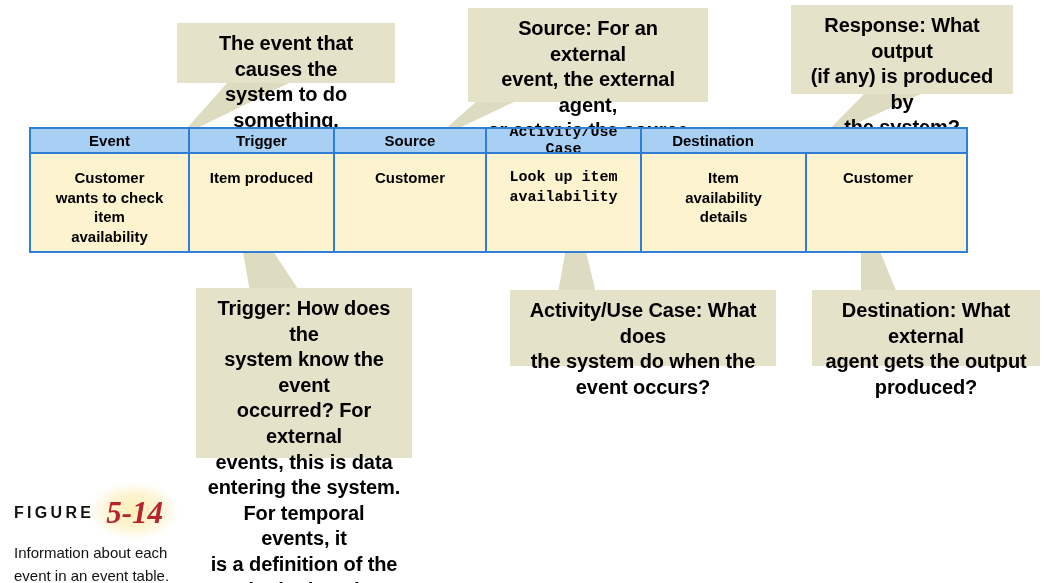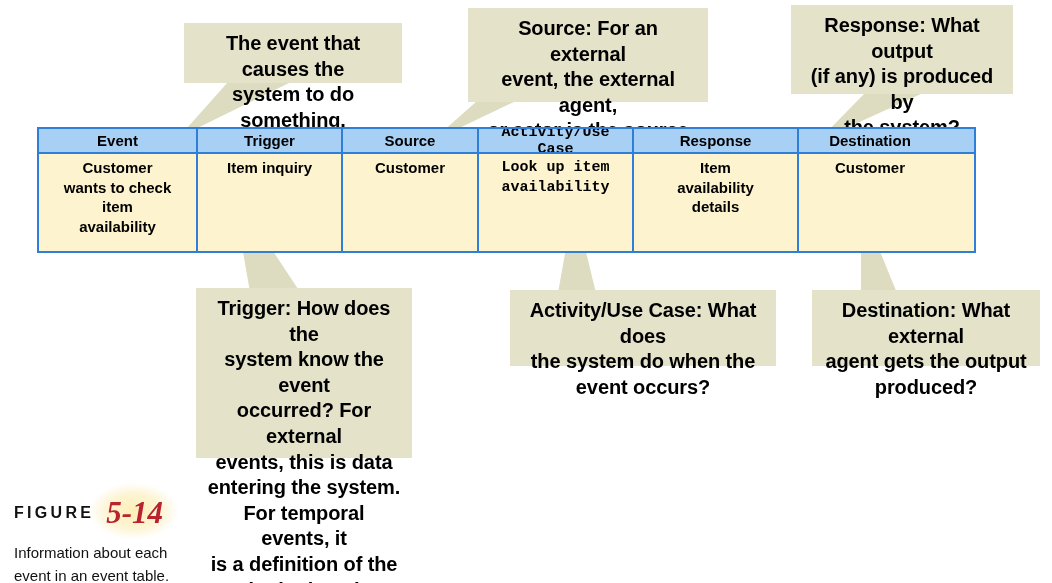--- a/index.html
+++ b/index.html
@@ -26,21 +26,21 @@
     text-align:center;
   }
   .callout .txt{white-space:pre-line;display:block;}
 
   
   #tails{position:absolute;left:0;top:0;width:1052px;height:583px;pointer-events:none;}
 
   
   #event-table{
     position:absolute;
-    left:37px;top:127px;
+    left:29px;top:127px;
     width:939px;height:126px;
     border:2px solid #2f7fd8;
     box-sizing:border-box;
     background:#fdf3ce;
   }
   .trow{display:flex;width:100%;box-sizing:border-box;}
   .hrow{height:25px;background:#a8d0f5;border-bottom:2px solid #2f7fd8;}
   .brow{height:97px;}
   .cell{
     box-sizing:border-box;
@@ -52,24 +52,24 @@
     font-weight:bold;font-size:15px;color:#000;
     border-right:2px solid #2f7fd8;
     background:#a8d0f5;
   }
   .brow .cell{
     font-weight:bold;font-size:15px;color:#000;
     border-right:2px solid #2f7fd8;
     background:#fdf3ce;
     line-height:1.3;
     align-items:flex-start;
-    padding-top:4px;
+    padding-top:14px;
   }
   .hrow .cell:last-child,.brow .cell:last-child{border-right:none;}
-  .cw0{width:159px;} .cw1{width:145px;text-align:center;} .cw2{width:136px;}
+  .cw0{width:159px;} .cw1{width:145px;text-align:center;} .cw2{width:152px;}
   .cw3{width:155px;font-family:Liberation Mono, monospace;} .cw4{width:165px;} .cw5{width:142px;}
   .cell .ml{white-space:pre-line;display:block;width:100%;}
 
   
   #figure-block{position:absolute;left:14px;top:495px;width:320px;}
   #figure-word{
     display:inline-block;
     font-weight:bold;font-size:16px;letter-spacing:3.3px;
     color:#111;vertical-align:middle;
   }
@@ -107,21 +107,21 @@
 
     <polygon points="865,93 923,93 818,141" fill="#dddcc0"></polygon>
 
     <polygon points="250,292 300,292 232,189" fill="#dddcc0"></polygon>
 
     <polygon points="558,293 596,293 574,203" fill="#dddcc0"></polygon>
 
     <polygon points="861,293 897,293 861,205" fill="#dddcc0"></polygon>
   </svg>
 
-  <div class="callout" id="co-event" style="left:184px;top:23px;width:218px;height:60px;">
+  <div class="callout" id="co-event" style="left:177px;top:23px;width:218px;height:60px;">
     <span class="txt">The event that causes the
 system to do something.</span>
   </div>
 
   <div class="callout" id="co-source" style="left:468px;top:8px;width:240px;height:94px;">
     <span class="txt">Source: For an external
 event, the external agent,
 or actor is the source of the
 data entering the system.</span>
   </div>
@@ -138,37 +138,34 @@
           <span>Event</span>
         </div>
       <div class="cell cw1">
           <span>Trigger</span>
         </div>
       <div class="cell cw2">
           <span>Source</span>
         </div>
       <div class="cell cw3">
           <span>Activity/Use Case</span>
-        </div>
-      <div class="cell cw4">
-          <span>Response</span>
         </div>
       <div class="cell cw5">
           <span>Destination</span>
         </div>
     </div>
     <div class="trow brow">
       <div class="cell cw0">
           <span class="ml">Customer
 wants to check
 item
 availability</span>
         </div>
       <div class="cell cw1">
-          <span class="ml">Item inquiry</span>
+          <span class="ml">Item produced</span>
         </div>
       <div class="cell cw2">
           <span class="ml">Customer</span>
         </div>
       <div class="cell cw3">
           <span class="ml">Look up item
 availability</span>
         </div>
       <div class="cell cw4">
           <span class="ml">Item

